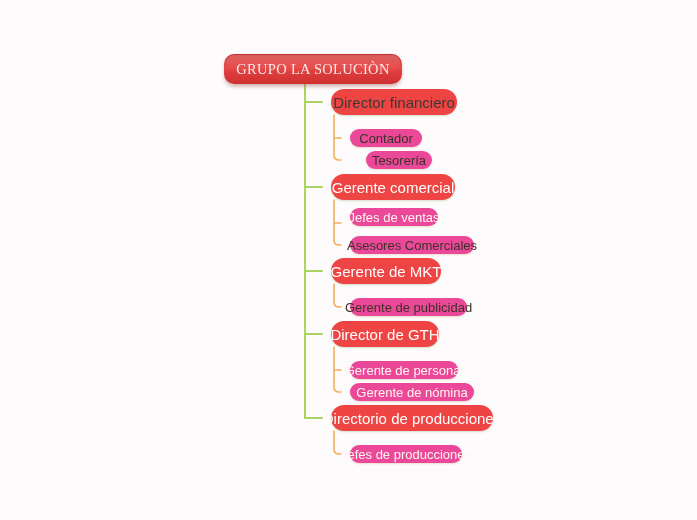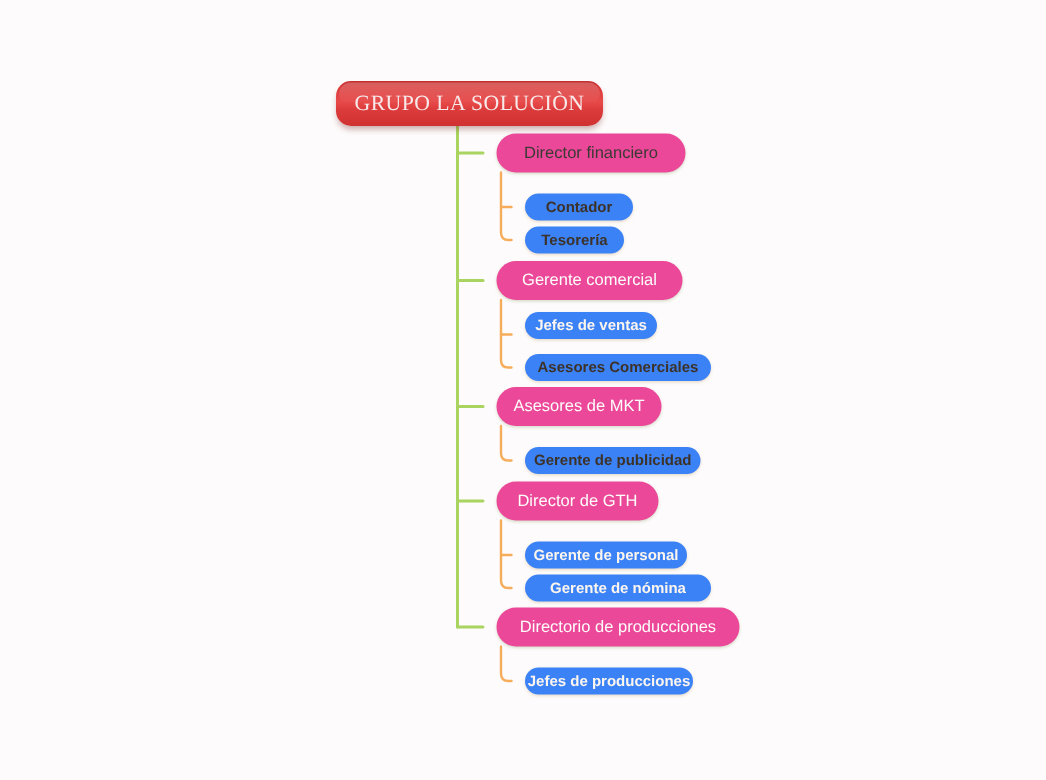--- a/index.html
+++ b/index.html
@@ -62,33 +62,32 @@
     position: absolute;
     left: 2px; right: 2px; top: 1px;
     height: 42%;
     border-radius: 9px 9px 6px 6px;
     background: linear-gradient(to bottom, rgba(255,255,255,0.22), rgba(255,255,255,0.02));
     pointer-events: none;
   }
 
   
   .node.lvl1 {
-    background: #ec4899;
-    font-size: 11px;
+    background: #ef4444;
+    font-size: 15px;
     box-shadow: 0 1px 2px rgba(130,150,90,0.30);
   }
   .node.lvl1.dark  { color: #3a3a34; }
   .node.lvl1.light { color: #fdfdfb; }
 
   
   .node.lvl2 {
-    background: #3b82f6;
-    font-size: 10px;
+    background: #ec4899;
+    font-size: 13px;
     box-shadow: 0 1px 2px rgba(170,130,70,0.25);
-    font-weight: bold;
   }
   .node.lvl2.dark  { color: #3d3228; }
   .node.lvl2.light { color: #fdf6ee; }
 
   .node .txt { display: block; }
 </style>
 </head>
 <body>
 
 <div id="canvas">
@@ -112,34 +111,34 @@
       <div class="node root" style="left: 213px; top: 54px; width: 178px; height: 30px;">
         <span class="txt">GRUPO LA SOLUCIÒN</span>
         <span class="gloss"></span>
       </div>
       <div class="node lvl1 dark" style="left: 320px; top: 89px; width: 126px; height: 26px;">
         <span class="txt">Director financiero</span>
       </div>
       <div class="node lvl2 dark" style="left: 339px; top: 129px; width: 72px; height: 18px;">
         <span class="txt">Contador</span>
       </div>
-      <div class="node lvl2 dark" style="left: 339px; top: 151px; width: 66px; height: 18px;">
+      <div class="node lvl2 dark" style="left: 355px; top: 151px; width: 66px; height: 18px;">
         <span class="txt">Tesorería</span>
       </div>
       <div class="node lvl1 light" style="left: 320px; top: 174px; width: 124px; height: 26px; text-align: center;">
         <span class="txt">Gerente comercial</span>
       </div>
       <div class="node lvl2 light" style="left: 339px; top: 208px; width: 88px; height: 18px;">
         <span class="txt">Jefes de ventas</span>
       </div>
       <div class="node lvl2 dark" style="left: 339px; top: 236px; width: 124px; height: 18px;">
         <span class="txt">Asesores Comerciales</span>
       </div>
       <div class="node lvl1 light" style="left: 320px; top: 258px; width: 110px; height: 26px;">
-        <span class="txt">Asesores de MKT</span>
+        <span class="txt">Gerente de MKT</span>
       </div>
       <div class="node lvl2 dark" style="left: 339px; top: 298px; width: 117px; height: 18px;">
         <span class="txt">Gerente  de publicidad</span>
       </div>
       <div class="node lvl1 light" style="left: 320px; top: 321px; width: 108px; height: 26px;">
         <span class="txt">Director de GTH</span>
       </div>
       <div class="node lvl2 light" style="left: 339px; top: 361px; width: 108px; height: 18px;">
         <span class="txt">Gerente de personal</span>
       </div>

